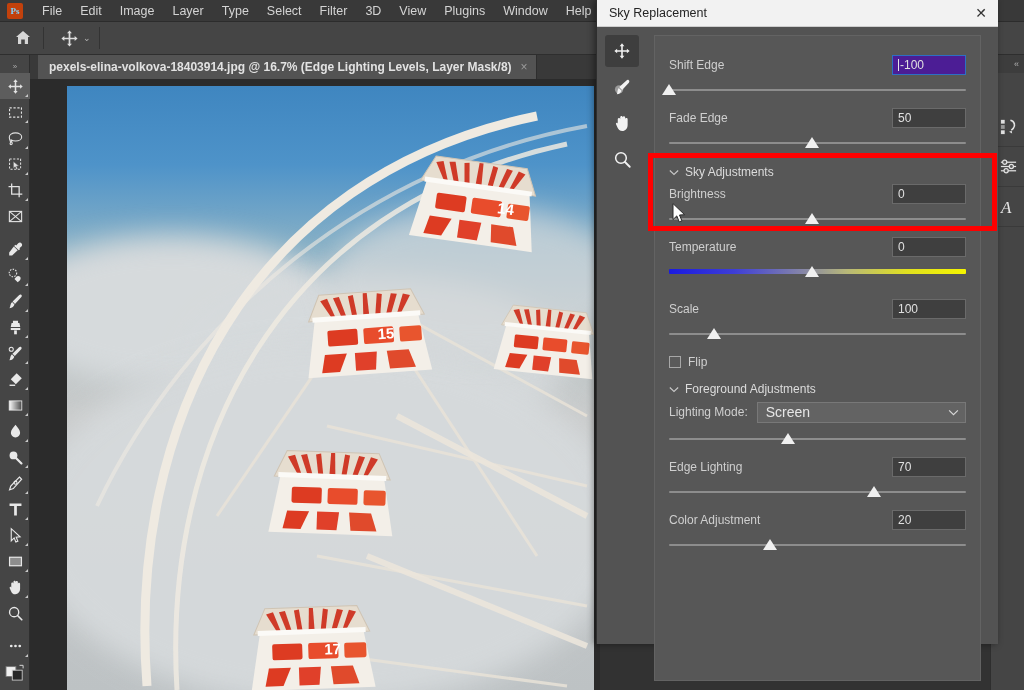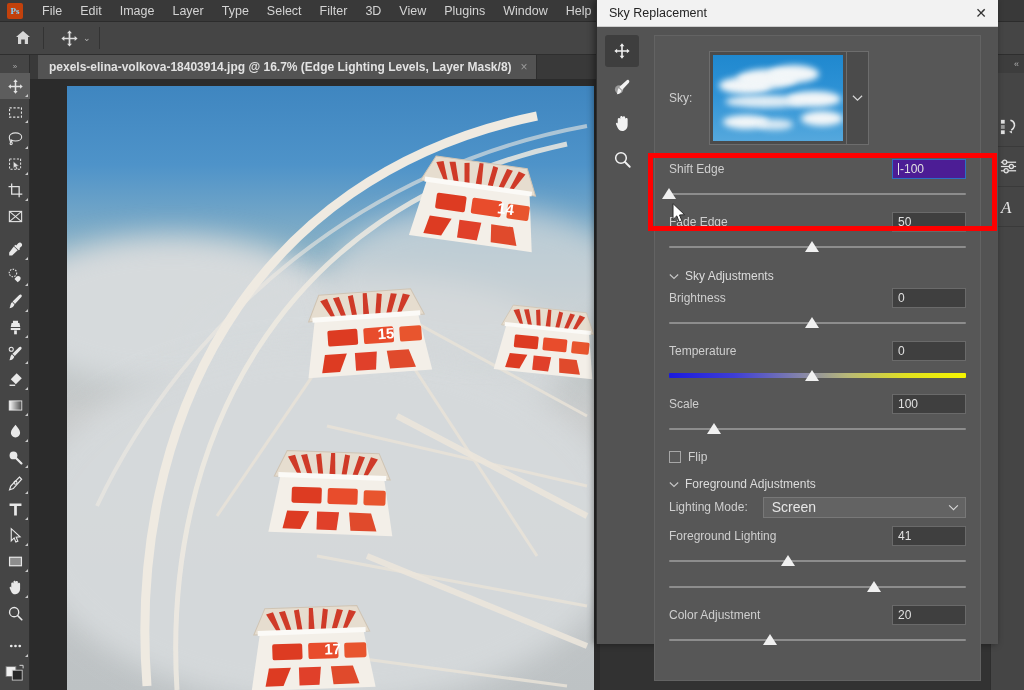--- a/index.html
+++ b/index.html
@@ -582,40 +582,20 @@
       <div class="dtool">
         <svg width="19" height="19" viewBox="0 0 20 20">
           <circle cx="8.4" cy="8.4" r="5.6" fill="none" stroke="#f2f2f2" stroke-width="1.6"></circle>
           <path d="M12.6 12.6 L17.6 17.6" stroke="#f2f2f2" stroke-width="2" stroke-linecap="round"></path>
         </svg>
       </div>
     </div>
 
     <div id="dlg-panel">
 
-      <div id="skyrow">
-        <span id="sky-label">Sky:</span>
-        <div id="sky-thumbwrap">
-          <div id="sky-thumb">
-            <div class="tc" style="left:6px;top:22px;width:52px;height:17px;"></div>
-            <div class="tc" style="left:24px;top:14px;width:60px;height:20px;"></div>
-            <div class="tc" style="left:56px;top:10px;width:50px;height:18px;"></div>
-            <div class="tc" style="left:12px;top:40px;width:80px;height:13px;opacity:.9;"></div>
-            <div class="tc" style="left:74px;top:36px;width:54px;height:16px;"></div>
-            <div class="tc" style="left:10px;top:60px;width:46px;height:14px;"></div>
-            <div class="tc" style="left:44px;top:64px;width:36px;height:11px;opacity:.85;"></div>
-            <div class="tc" style="left:88px;top:56px;width:42px;height:15px;"></div>
-          </div>
-        </div>
-        <div id="sky-dd">
-          <svg width="11" height="8" viewBox="0 0 12 8">
-            <path d="M1 1.6 L6 6.4 L11 1.6" fill="none" stroke="#d8d8d8" stroke-width="1.3"></path>
-          </svg>
-        </div>
-      </div>
 
       <div style="margin-top:9px;">
         <div class="labelrow">
           <span class="row-label">Shift Edge</span>
           <div class="numbox focus">-100</div>
         </div>
         <div class="sliderrow">
           <div class="track"></div>
           <div class="thumb" style="left:0%;"></div>
         </div>
@@ -654,21 +634,21 @@
         <div class="labelrow">
           <span class="row-label">Temperature</span>
           <div class="numbox">0</div>
         </div>
         <div class="sliderrow">
           <div class="track temp"></div>
           <div class="thumb" style="left:48%;"></div>
         </div>
       </div>
 
-      <div style="margin-top:9px;">
+      <div style="margin-top:18px;">
         <div class="labelrow">
           <span class="row-label">Scale</span>
           <div class="numbox">100</div>
         </div>
         <div class="sliderrow">
           <div class="track"></div>
           <div class="thumb" style="left:15%;"></div>
         </div>
       </div>
 
@@ -677,42 +657,42 @@
         <span class="row-label">Flip</span>
       </div>
 
       <div class="section-head">
         <svg class="sect-chev" width="10" height="7" viewBox="0 0 12 8">
           <path d="M1 1.6 L6 6.4 L11 1.6" fill="none" stroke="#c8c8c8" stroke-width="1.3"></path>
         </svg>
         <span class="sect-title">Foreground Adjustments</span>
       </div>
 
-      <div style="display:flex;align-items:center;gap:15px;height:22px;">
+      <div style="display:flex;align-items:center;gap:9px;height:22px;">
         <span class="row-label">Lighting Mode:</span>
         <div class="selectbox">
           <span>Screen</span>
           <svg width="11" height="7" viewBox="0 0 12 8">
             <path d="M1 1.6 L6 6.4 L11 1.6" fill="none" stroke="#d8d8d8" stroke-width="1.3"></path>
           </svg>
         </div>
       </div>
 
       <div style="margin-top:8px;">
-        <div class="labelrow">
-          <span class="row-label">Foreground Lighting</span>
-          <div class="numbox">41</div>
-        </div>
         <div class="sliderrow">
           <div class="track"></div>
           <div class="thumb" style="left:40%;"></div>
         </div>
       </div>
 
       <div style="margin-top:9px;">
+        <div class="labelrow">
+          <span class="row-label">Edge Lighting</span>
+          <div class="numbox">70</div>
+        </div>
         <div class="sliderrow">
           <div class="track"></div>
           <div class="thumb" style="left:69%;"></div>
         </div>
       </div>
 
       <div style="margin-top:9px;">
         <div class="labelrow">
           <span class="row-label">Color Adjustment</span>
           <div class="numbox">20</div>

